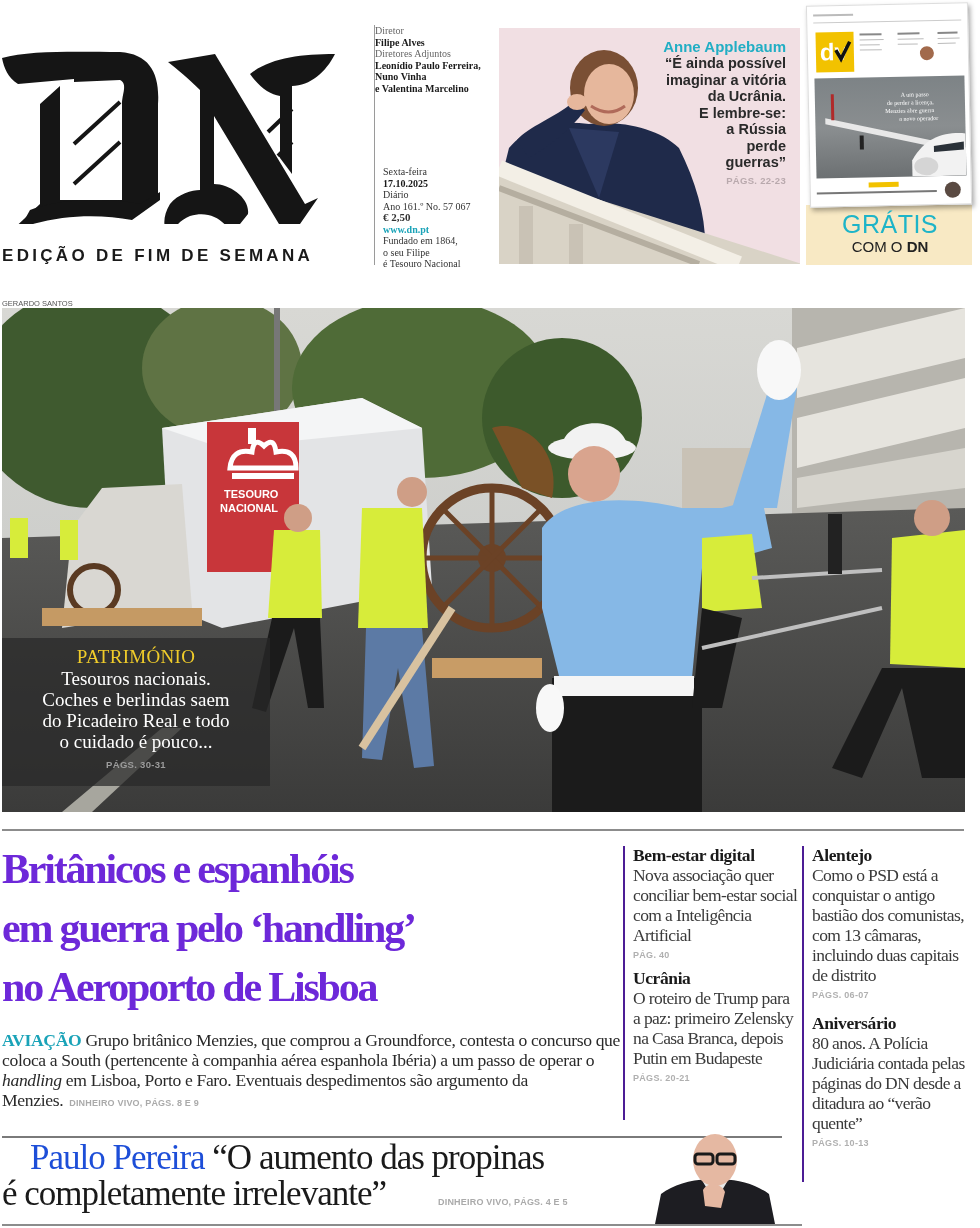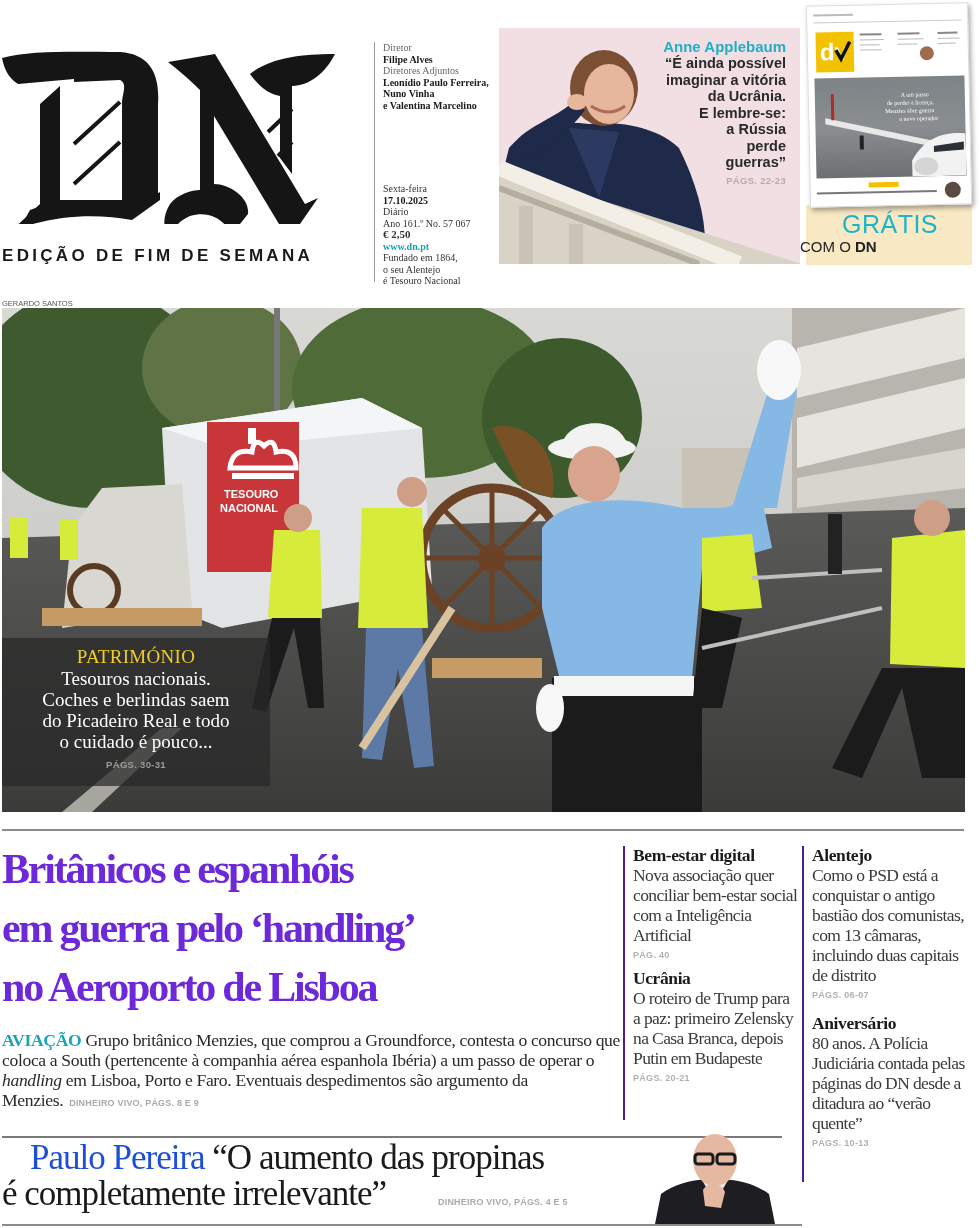--- a/index.html
+++ b/index.html
@@ -4,21 +4,21 @@
 <style>
   * { box-sizing: border-box; margin: 0; padding: 0; }
   html, body { width: 980px; height: 1228px; background: #ffffff; overflow: hidden; }
   body { position: relative; font-family: "Liberation Serif", "DejaVu Serif", serif; color: #1a1a1a; }
 
   
   .logo { position: absolute; left: 0; top: 24px; width: 345px; height: 200px; }
   .logo svg { width: 100%; height: 100%; }
   .edition { position: absolute; left: 2px; top: 246px; font-family: "Liberation Sans", sans-serif; font-weight: 700; font-size: 17px; letter-spacing: 3.3px; color: #1a1a1a; }
 
-  .credits { position: absolute; left: 374px; top: 42px; width: 124px; height: 240px; border-left: 1px solid #9a9a9a; padding-left: 8px; font-size: 10px; line-height: 11.5px; color: #333; }
+  .credits { position: absolute; left: 374px; top: 25px; width: 124px; height: 240px; border-left: 1px solid #9a9a9a; font-size: 10px; line-height: 11.5px; color: #333; }
   .credits .lbl { color: #666; }
   .credits .nm { font-weight: 700; color: #1a1a1a; }
   .credits .issue { position: absolute; left: 8px; top: 141px; }
   .credits .price { font-weight: 700; font-size: 11px; }
   .credits .web { color: #1aa3b8; font-weight: 700; }
 
   
   .teaser { position: absolute; left: 499px; top: 28px; width: 303px; height: 236px; background: #f1dfe3; overflow: hidden; }
   .teaser .person { position: absolute; left: 0; top: 0; width: 303px; height: 236px; }
   .teaser .txt { position: absolute; right: 16px; top: 10px; width: 170px; text-align: right; font-family: "Liberation Sans", sans-serif; font-weight: 700; }
@@ -27,21 +27,21 @@
   .teaser .pg { color: #b9a9ad; font-size: 9.5px; margin-top: 4px; letter-spacing: .3px; }
 
   
   .supp { position: absolute; left: 800px; top: 0; width: 180px; height: 266px; background: #ffffff; }
   .supp .band { position: absolute; left: 6px; top: 205px; width: 166px; height: 60px; background: #f8e9c4; }
   .supp .page { position: absolute; left: 8px; top: 4px; width: 162px; height: 202px; background: #fff; border: 1px solid #ddd; box-shadow: 2px 3px 5px rgba(0,0,0,.35); transform: rotate(-1.2deg); }
   .supp .dv { position: absolute; left: 8px; top: 26px; width: 38px; height: 40px; background: #f2c200; }
   .supp .pline { position: absolute; height: 2px; background: #bbb; }
   .supp .plane { position: absolute; left: 6px; top: 72px; width: 150px; height: 100px; background: linear-gradient(180deg,#7d8386 0%,#8a8e90 50%,#6c7072 100%); overflow: hidden; }
   .supp .gratis { position: absolute; left: 0; width: 180px; top: 210px; text-align: center; font-family: "Liberation Sans", sans-serif; font-weight: 400; font-size: 25px; color: #1eb4c8; letter-spacing: .5px; }
-  .supp .com { position: absolute; left: 0; width: 180px; top: 238px; font-family: "Liberation Sans", sans-serif; font-size: 15px; color: #222; }
+  .supp .com { position: absolute; left: 0; width: 180px; top: 238px; text-align: center; font-family: "Liberation Sans", sans-serif; font-size: 15px; color: #222; }
   .supp .com b { font-weight: 900; }
 
   
   .credit { position: absolute; left: 2px; top: 299px; font-family: "Liberation Sans", sans-serif; font-size: 7.5px; color: #555; }
   .hero { position: absolute; left: 2px; top: 308px; width: 963px; height: 504px; overflow: hidden; background: #8f8f8b; }
   .hero svg { position: absolute; left: 0; top: 0; }
   .hero-box { position: absolute; left: 0; top: 330px; width: 268px; height: 148px; background: rgba(40,40,40,.72); text-align: center; }
   .hero-box .kick { margin-top: 8px; font-size: 19px; color: #f0cc2a; font-weight: 400; letter-spacing: .3px; }
   .hero-box .body { font-size: 19px; line-height: 21px; color: #fff; }
   .hero-box .pg { margin-top: 7px; font-family: Liberation Sans, sans-serif; font-weight: 700; font-size: 9.5px; color: #9c9c9c; letter-spacing: .3px; }
@@ -98,21 +98,21 @@
   <div class="nm">Nuno Vinha</div>
   <div class="nm">e Valentina Marcelino</div>
   <div class="issue">
     <div>Sexta-feira</div>
     <div class="nm">17.10.2025</div>
     <div>Diário</div>
     <div>Ano 161.º No. 57 067</div>
     <div class="price">€ 2,50</div>
     <div class="web">www.dn.pt</div>
     <div>Fundado em 1864,</div>
-    <div>o seu Alentejo</div>
+    <div>o seu Filipe</div>
     <div>é Tesouro Nacional</div>
   </div>
 </div>
 
 <div class="teaser">
   <svg class="person" viewBox="0 0 303 236">
 
     <path d="M10,120 C30,96 60,92 90,96 C120,92 160,100 180,120 C200,160 210,200 205,236 L0,236 L0,160 Z" fill="#1f2a4a"></path>
     <path d="M70,100 L100,170 L120,104 Z" fill="#2c3960"></path>
 

